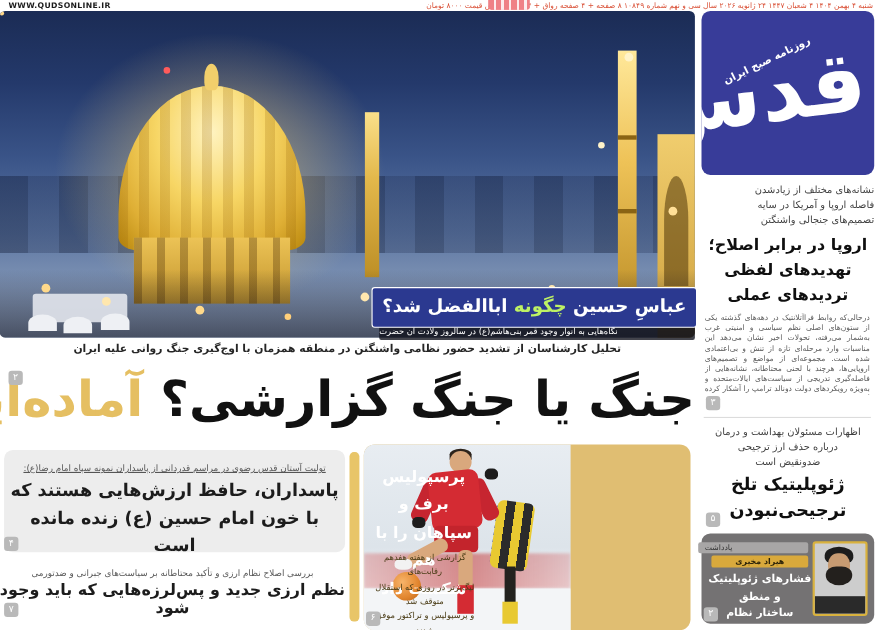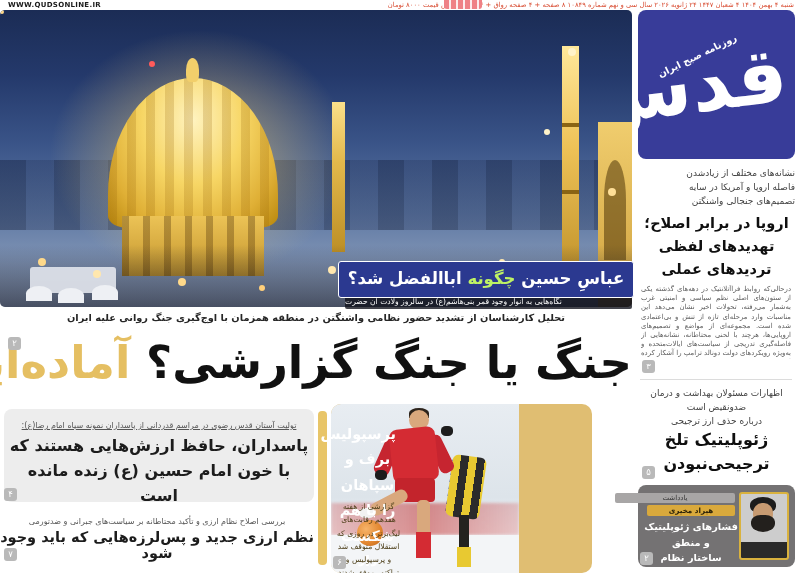--- a/index.html
+++ b/index.html
@@ -62,21 +62,21 @@
 
   
   .gray-box{left:4px;top:409px;width:310px;height:93px;background:#ededed;border-radius:8px;}
   .gray-kicker{left:10px;top:421px;width:298px;text-align:center;font-size:8px;color:#555;text-decoration:underline;}
   .gray-headline{left:8px;top:434px;width:302px;text-align:center;font-size:16px;font-weight:bold;color:#1c1c1c;line-height:1.55;}
   .cur-kicker{left:0;top:517px;width:314px;text-align:center;font-size:8px;color:#555;}
   .cur-headline{left:0;top:529px;width:314px;text-align:center;font-size:14.5px;font-weight:bold;color:#1c1c1c;}
   .gold-bar{left:318px;top:411px;width:9px;height:154px;background:#e8c568;border-radius:4px;}
 
   
-  .sports{left:331px;top:404px;width:241px;height:169px;background:#e0be72;border-radius:10px;padding-left:20px;}
+  .sports{left:331px;top:404px;width:297px;height:169px;background:#e0be72;border-radius:10px;}
   .sp-headline{right:196px;top:18px;left:8px;text-align:center;font-size:14.5px;font-weight:bold;color:#fff;line-height:1.75;}
   .sp-body{right:192px;top:96px;left:6px;text-align:center;font-size:7.6px;color:#4a3c16;line-height:1.75;}
   .sp-photo{left:0;top:0;width:188px;height:169px;border-radius:10px 0 0 10px;overflow:hidden;
         background:linear-gradient(180deg,#e8edf2 0%,#dde4ea 55%,#eef2f5 75%,#f7f9fa 100%);}
   .sp-ad{left:0;right:0;bottom:38px;height:32px;background:linear-gradient(90deg,rgba(214,96,96,.35),rgba(196,54,54,.55),rgba(214,96,96,.3));filter:blur(1.5px);}
   .sp-snow{left:0;right:0;bottom:0;height:38px;background:#f3f5f7;}
   .opp-torso{left:118px;top:52px;width:34px;height:62px;border-radius:6px;transform:rotate(8deg);
         background:repeating-linear-gradient(90deg,#e8c931 0 8px,#2b2b2b 8px 16px);}
   .opp-leg{left:128px;bottom:10px;width:10px;height:48px;background:#23221f;}
   .opp-sock{left:126px;bottom:6px;width:14px;height:20px;background:#e8c931;}
@@ -109,22 +109,22 @@
   .he-headline{right:5px;top:428px;width:157px;text-align:center;font-size:16px;font-weight:bold;color:#0f0f0f;line-height:1.5;}
 
   
   .note{right:5px;top:485px;width:157px;height:82px;background:#747273;border-radius:8px;}
   .avatar{position:absolute;right:6px;top:7px;width:46px;height:64px;background:#cdcdcd;
         border:2px solid #d9b23e;border-radius:3px;overflow:hidden;}
   .av-hair{position:absolute;left:9px;top:3px;width:26px;height:16px;border-radius:50% 50% 40% 40%;background:#1c1c1c;}
   .av-face{position:absolute;left:12px;top:9px;width:20px;height:22px;border-radius:45%;background:#c79b72;}
   .av-beard{position:absolute;left:10px;top:21px;width:24px;height:17px;border-radius:40% 40% 50% 50%;background:#23201d;}
   .av-body{position:absolute;left:0;bottom:0;width:100%;height:16px;background:#2a2a2a;}
-  .note-label{position:absolute;right:60px;top:8px;width:88px;text-align:center;font-size:7px;color:#333;
-        background:#a8a6a6;border-radius:2px;padding:1px 16px;}
+  .note-label{position:absolute;right:60px;top:8px;width:88px;text-align:left;font-size:7px;color:#333;
+        background:#a8a6a6;border-radius:2px;padding:1px 6px;}
   .note-author{position:absolute;right:60px;top:20px;width:88px;text-align:center;font-size:7.2px;font-weight:bold;
         color:#2b2208;background:#d9a93c;border-radius:2px;padding:1px 0;}
   .note-title{position:absolute;right:54px;top:34px;width:100px;text-align:center;font-size:9.8px;font-weight:bold;
         color:#fff;line-height:1.6;}
 </style>
 </head>
 <body>
 
 <div class="page">
 
@@ -232,22 +232,22 @@
     <div>تهدیدهای لفظی</div>
     <div>تردیدهای عملی</div>
   </div>
   <div class="abs eu-body">درحالی‌که روابط فراآتلانتیک در دهه‌های گذشته یکی از ستون‌های اصلی نظم سیاسی و امنیتی غرب به‌شمار می‌رفته، تحولات اخیر نشان می‌دهد این مناسبات وارد مرحله‌ای تازه از تنش و بی‌اعتمادی شده است. مجموعه‌ای از مواضع و تصمیم‌های اروپایی‌ها، هرچند با لحنی محتاطانه، نشانه‌هایی از فاصله‌گیری تدریجی از سیاست‌های ایالات‌متحده و به‌ویژه رویکردهای دولت دونالد ترامپ را آشکار کرده است...</div>
   <div class="abs badge" style="right:145px;top:360px;">۳</div>
 
   <div class="abs divider"></div>
 
   <div class="abs he-kicker">
     <div>اظهارات مسئولان بهداشت و درمان</div>
+    <div>درباره حذف ارز ترجیحی</div>
     <div>ضدونقیض است</div>
-    <div>درباره حذف ارز ترجیحی</div>
   </div>
   <div class="abs he-headline">
     <div>ژئوپلیتیک تلخ</div>
     <div>ترجیحی‌نبودن</div>
   </div>
   <div class="abs badge" style="right:145px;top:466px;">۵</div>
 
   <div class="abs note">
     <div class="avatar">
       <div class="av-hair"></div>

